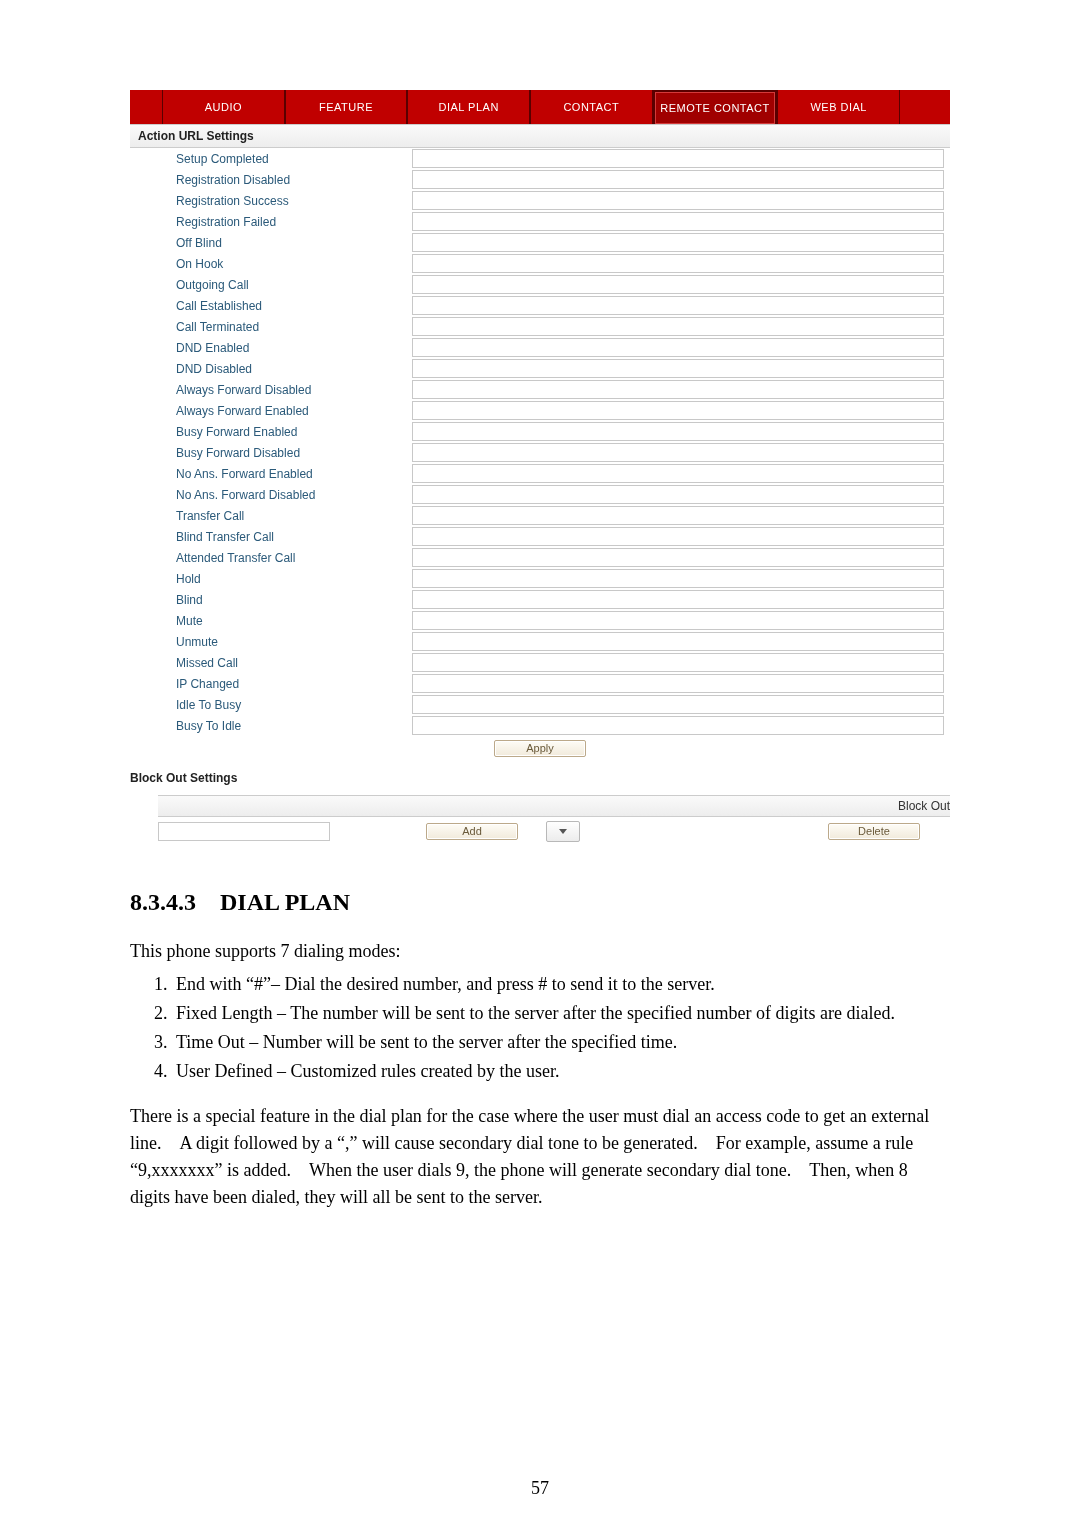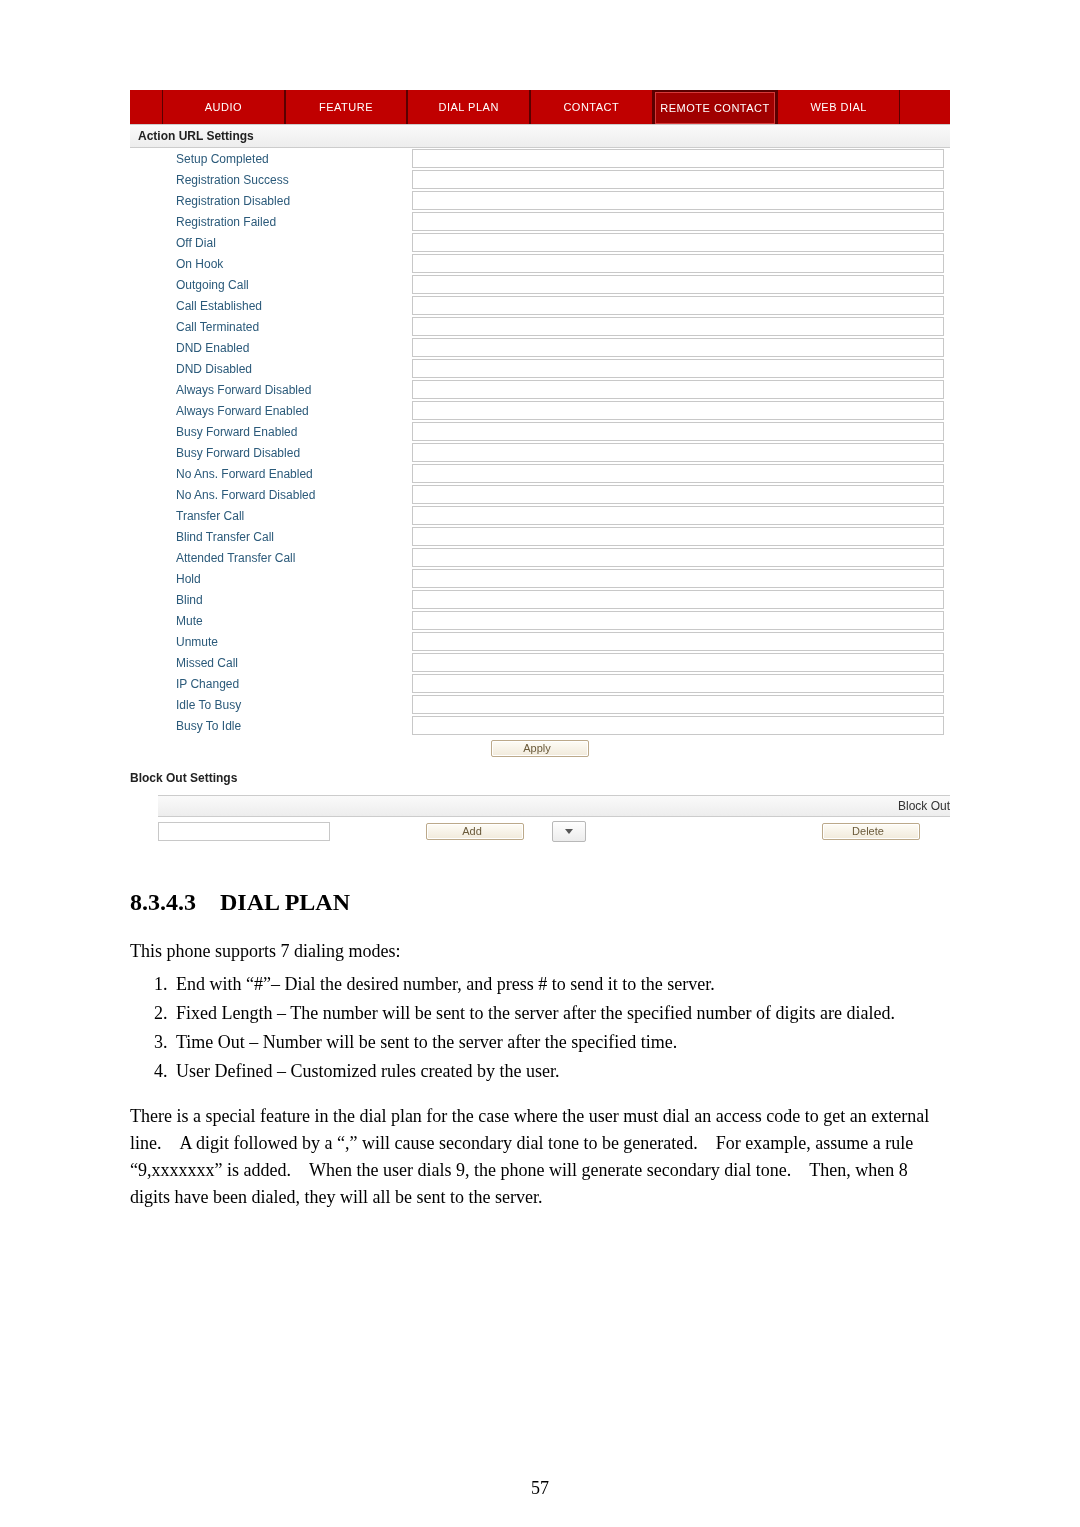--- a/index.html
+++ b/index.html
@@ -92,21 +92,21 @@
     background: #fff;
     margin-right: 6px;
   }
   .apply-row {
     text-align: center;
     padding: 4px 0 6px 0;
   }
   .btn {
     display: inline-block;
     min-width: 70px;
-    padding: 1px 16px 2px 10px;
+    padding: 1px 10px 2px 10px;
     border: 1px solid #bca98a;
     border-radius: 2px;
     background: linear-gradient(#fefcf6, #f1eadb);
     color: #6a5a3a;
     font-size: 11px;
     text-align: center;
     box-shadow: inset 0 0 0 1px #fff;
   }
   .blockout {
     margin-top: 6px;
@@ -198,33 +198,33 @@
     </div>
 
     <div class="section-hdr">Action URL Settings</div>
 
     <div class="settings-body">
       <div class="setting-row">
         <div class="label">Setup Completed</div>
         <div class="input"></div>
       </div>
       <div class="setting-row">
+        <div class="label">Registration Disabled</div>
+        <div class="input"></div>
+      </div>
+      <div class="setting-row">
         <div class="label">Registration Success</div>
         <div class="input"></div>
       </div>
       <div class="setting-row">
-        <div class="label">Registration Disabled</div>
-        <div class="input"></div>
-      </div>
-      <div class="setting-row">
         <div class="label">Registration Failed</div>
         <div class="input"></div>
       </div>
       <div class="setting-row">
-        <div class="label">Off Dial</div>
+        <div class="label">Off Blind</div>
         <div class="input"></div>
       </div>
       <div class="setting-row">
         <div class="label">On Hook</div>
         <div class="input"></div>
       </div>
       <div class="setting-row">
         <div class="label">Outgoing Call</div>
         <div class="input"></div>
       </div>

